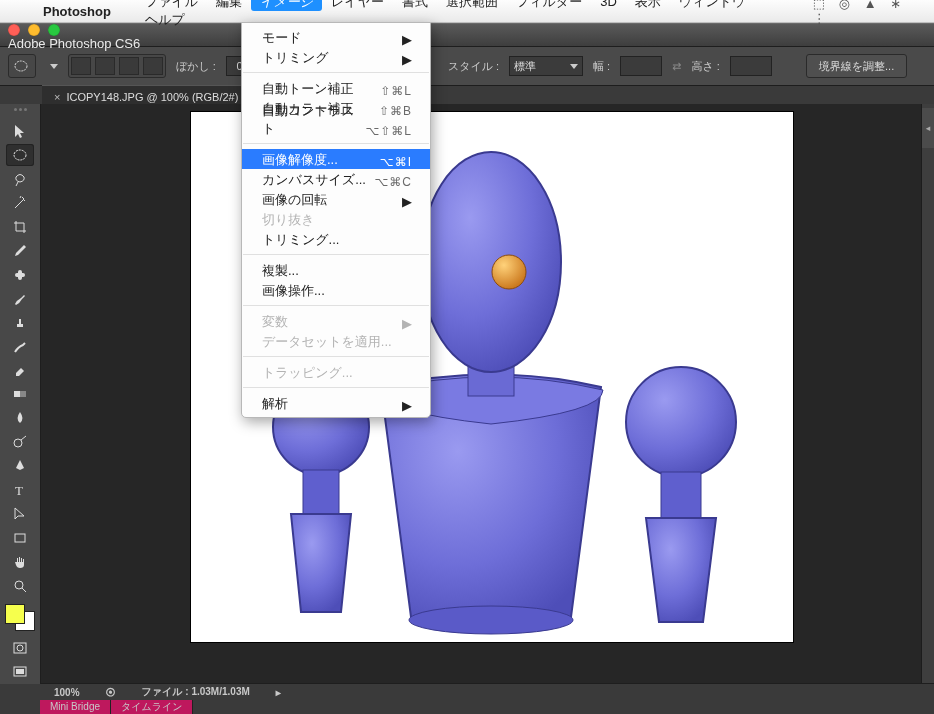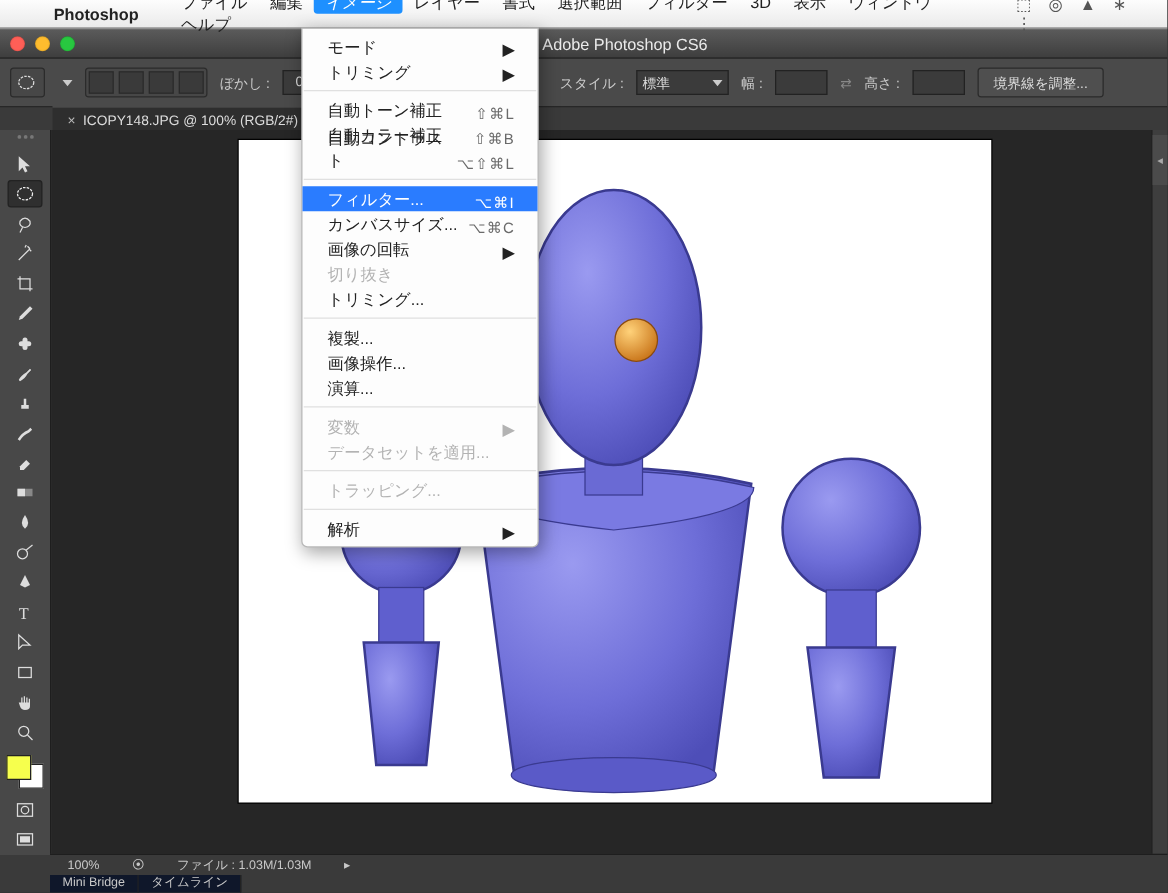--- a/index.html
+++ b/index.html
@@ -5,35 +5,35 @@
   html,body{margin:0;padding:0;width:934px;height:714px;background:#3a3a3a;font-family:"Hiragino Kaku Gothic Pro","Helvetica Neue",Arial,sans-serif;font-size:12px;color:#ccc;overflow:hidden;}
   
   .mac-bar{height:22px;background:linear-gradient(#fdfdfd,#eaeaea);display:flex;align-items:center;padding:0 8px;color:#222;font-size:13px;border-bottom:1px solid #bfbfbf;gap:16px;}
   .mac-bar .apple{font-size:15px;margin-right:10px;}
   .mac-bar .mi{padding:2px 9px;border-radius:3px;}
   .mac-bar .mi.bold{font-weight:bold;}
   .mac-bar .mi.active{background:#1e90ff;color:#fff;font-style:italic;}
   .mac-bar .spacer{flex:1;}
   .mac-bar .tray span{margin:0 5px;color:#555;font-size:13px;}
   
-  .win-top{height:22px;background:linear-gradient(#5a5a5a,#3e3e3e);display:flex;align-items:center;padding:0 8px;border-top:1px solid #6a6a6a;border-bottom:1px solid #1e1e1e;color:#e6e6e6;}
+  .win-top{height:22px;background:linear-gradient(#5a5a5a,#3e3e3e);display:flex;align-items:flex-start;padding:0 8px;border-top:1px solid #6a6a6a;border-bottom:1px solid #1e1e1e;color:#e6e6e6;flex-direction:column;}
   .traffic{display:flex;gap:8px;margin-right:14px;}
   .traffic span{width:12px;height:12px;border-radius:50%;display:inline-block;box-shadow:inset 0 0 1px rgba(0,0,0,.5);}
   .tl-close{background:#ff5f57;} .tl-min{background:#febc2e;} .tl-max{background:#28c840;}
   .win-title{flex:1;text-align:center;font-size:13px;color:#eaeaea;}
   
   .options{height:38px;background:#4a4a4a;border-bottom:1px solid #1d1d1d;display:flex;align-items:center;padding:0 8px;gap:10px;color:#ccc;font-size:11px;}
   .opt-shape{width:26px;height:22px;border:1px solid #2b2b2b;border-radius:3px;display:flex;align-items:center;justify-content:center;background:#474747;}
   .opt-shape svg{display:block;}
   .drop-tri{width:0;height:0;border-left:4px solid transparent;border-right:4px solid transparent;border-top:5px solid #ccc;margin-left:4px;}
   .bool-icons{display:flex;gap:4px;padding:2px;border:1px solid #2b2b2b;border-radius:3px;background:#474747;}
   .bool-icons span{width:18px;height:16px;background:#3a3a3a;border:1px solid #2a2a2a;}
   .num-field{width:40px;height:18px;background:#3b3b3b;border:1px solid #222;color:#ddd;text-align:center;font-size:11px;line-height:18px;}
   .sel-field{width:64px;height:18px;background:#3b3b3b;border:1px solid #222;color:#ddd;font-size:11px;display:flex;align-items:center;justify-content:space-between;padding:0 4px;}
-  .btn{height:22px;padding:0 12px;background:#4f4f4f;border:1px solid #2a2a2a;border-radius:3px;color:#ddd;font-size:11px;display:flex;align-items:center;}
+  .btn{height:22px;padding:0 12px;background:#4f4f4f;border:1px solid #2a2a2a;border-radius:3px;color:#ddd;font-size:11px;display:flex;align-items:center;margin-left:24px;}
   .opt-label{color:#ccc;}
   
   .doc-tab-row{height:22px;background:#3a3a3a;display:flex;align-items:flex-end;padding-left:42px;}
   .doc-tab{height:22px;background:#2e2e2e;border-top:1px solid #555;padding:0 12px;display:flex;align-items:center;color:#ddd;font-size:11px;border-right:1px solid #1a1a1a;}
   .doc-tab .x{margin-right:6px;color:#bbb;}
   
   .workspace{position:absolute;top:104px;left:0;right:0;bottom:30px;display:flex;}
   .toolbox{width:40px;background:#484848;border-right:1px solid #1e1e1e;display:flex;flex-direction:column;align-items:center;padding-top:4px;}
   .tool-grip{width:30px;height:8px;display:flex;justify-content:center;gap:2px;margin-bottom:4px;}
   .tool-grip span{width:3px;height:3px;background:#777;border-radius:50%;}
@@ -49,23 +49,23 @@
   .dropdown{position:absolute;top:22px;left:241px;width:188px;background:#fdfdfd;border:1px solid #b8b8b8;border-radius:0 0 5px 5px;box-shadow:2px 4px 14px rgba(0,0,0,.35);color:#222;font-size:13px;padding:4px 0;z-index:50;}
   .dd-row{height:20px;display:flex;align-items:flex-end;padding:0 18px 0 20px;justify-content:space-between;}
   .dd-row.hover{background:#2a7cff;color:#fff;}
   .dd-row.disabled{color:#b3b3b3;}
   .dd-sep{height:1px;background:#e0e0e0;margin:5px 1px;}
   .dd-arrow{margin-left:auto;color:inherit;}
   .dd-sc{font-size:12px;color:#6a6a6a;letter-spacing:1px;}
   .dd-row.hover .dd-sc{color:#fff;}
   
   .status{position:absolute;left:40px;right:0;bottom:14px;height:16px;background:#3a3a3a;border-top:1px solid #1e1e1e;display:flex;align-items:center;font-size:10px;color:#c8c8c8;padding-left:8px;gap:14px;}
-  .status .seg{padding:0 6px;}
+  .status .seg{padding:0 6px;font-weight:bold;}
   .bottom-tabs{position:absolute;left:40px;right:0;bottom:0;height:14px;background:#3a3a3a;display:flex;align-items:center;font-size:10px;color:#c8c8c8;}
-  .bottom-tabs .bt{padding:0 10px;border-right:1px solid #222;background:#0f172a;height:14px;line-height:14px;}
+  .bottom-tabs .bt{padding:0 10px;border-right:1px solid #222;background:#be185d;height:14px;line-height:14px;}
   .right-dock{position:absolute;top:104px;right:0;width:12px;bottom:30px;background:#3e3e3e;border-left:1px solid #1c1c1c;}
   .right-dock .exp{position:absolute;top:4px;left:0;width:12px;height:40px;background:#4b4b4b;display:flex;align-items:center;justify-content:center;color:#aaa;font-size:9px;}
   
   .robot{position:absolute;inset:0;}
   .robot svg{width:100%;height:100%;}
 </style>
 </head>
 <body>
 
 <div class="mac-bar">
@@ -330,21 +330,21 @@
     <div class="dd-row">
       <span>自動カラー補正</span>
       <span class="dd-sc">⇧⌘B</span>
     </div>
     <div class="dd-row">
       <span>自動コントラスト</span>
       <span class="dd-sc">⌥⇧⌘L</span>
     </div>
     <div class="dd-sep"></div>
     <div class="dd-row hover">
-      <span>フィルター...</span>
+      <span>画像解像度...</span>
       <span class="dd-sc">⌥⌘I</span>
     </div>
     <div class="dd-row">
       <span>カンバスサイズ...</span>
       <span class="dd-sc">⌥⌘C</span>
     </div>
     <div class="dd-row">
       <span>画像の回転</span>
       <span class="dd-arrow">▶</span>
     </div>
@@ -354,23 +354,20 @@
     <div class="dd-row">
       <span>トリミング...</span>
     </div>
     <div class="dd-sep"></div>
     <div class="dd-row">
       <span>複製...</span>
     </div>
     <div class="dd-row">
       <span>画像操作...</span>
     </div>
-    <div class="dd-row">
-      <span>演算...</span>
-    </div>
     <div class="dd-sep"></div>
     <div class="dd-row disabled">
       <span>変数</span>
       <span class="dd-arrow">▶</span>
     </div>
     <div class="dd-row disabled">
       <span>データセットを適用...</span>
     </div>
     <div class="dd-sep"></div>
     <div class="dd-row disabled">

